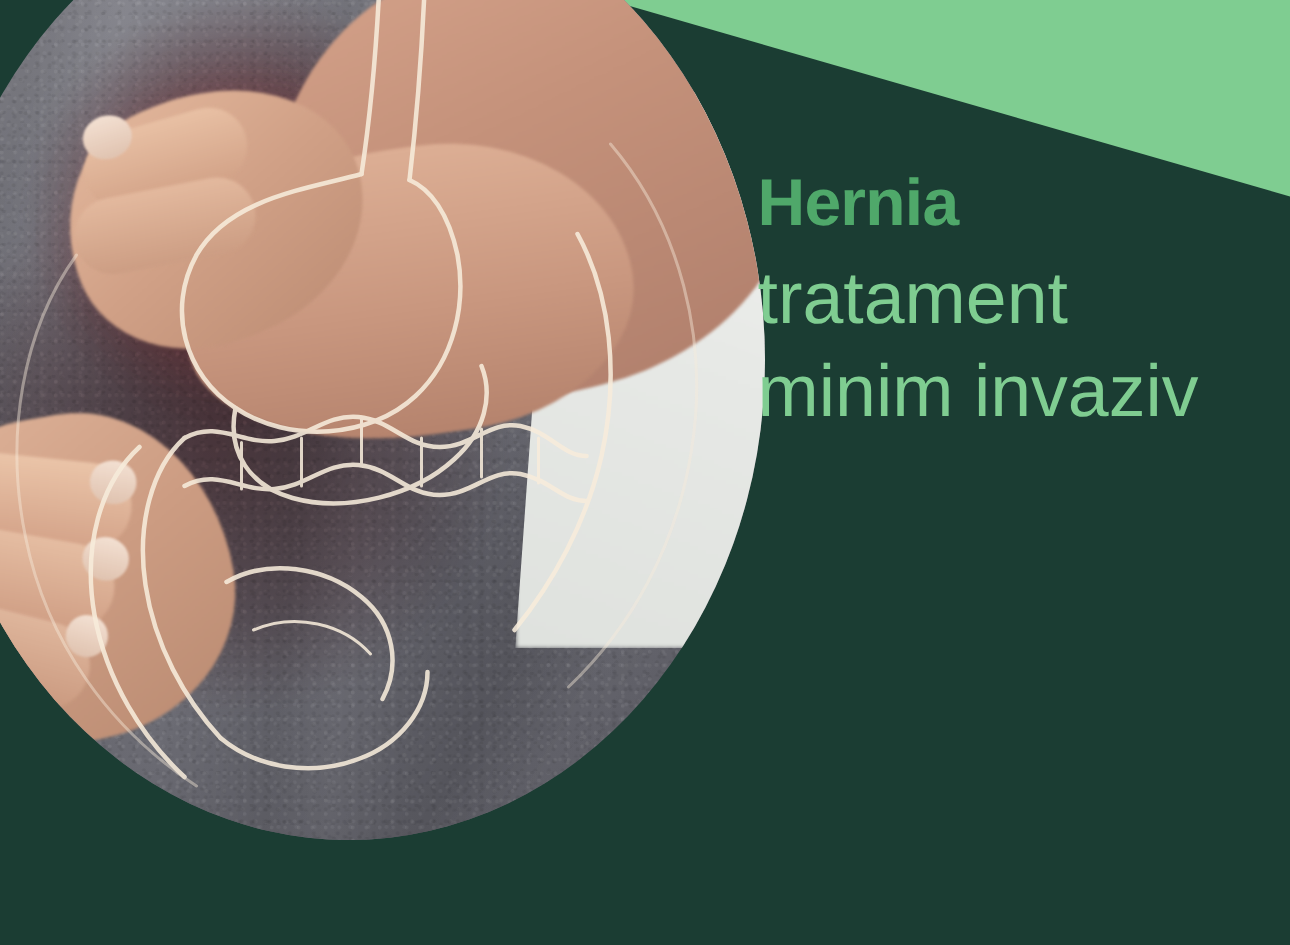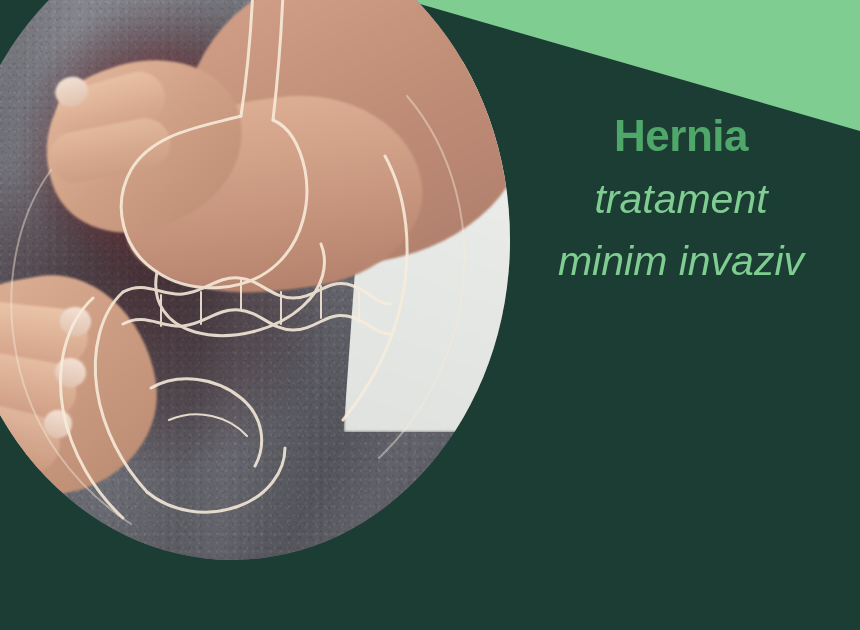--- a/index.html
+++ b/index.html
@@ -196,36 +196,34 @@
     pointer-events: none;
   }
   .anatomy svg { width: 100%; height: 100%; display: block; }
 
   
   .text-block {
     position: absolute;
     left: 505px;
     top: 104px;
     width: 352px;
-    text-align: center;
   }
   .headline {
     font-weight: 700;
     font-size: 44px;
     line-height: 64px;
     letter-spacing: -0.5px;
     margin: 0;
   }
   .subline {
     font-weight: 400;
-    font-size: 41px;
+    font-size: 49px;
     line-height: 62px;
     letter-spacing: 0px;
     margin: 0;
-    font-style: italic;
   }
   .line { display: block; white-space: nowrap; }
 </style>
 </head>
 <body>
 
 <div id="poster">
 
   <div class="bg-dark"></div>
 

